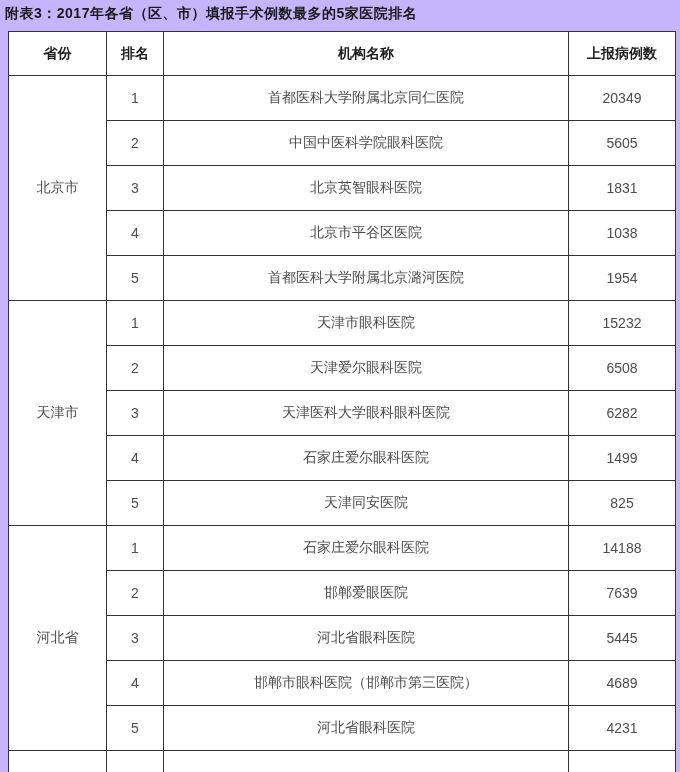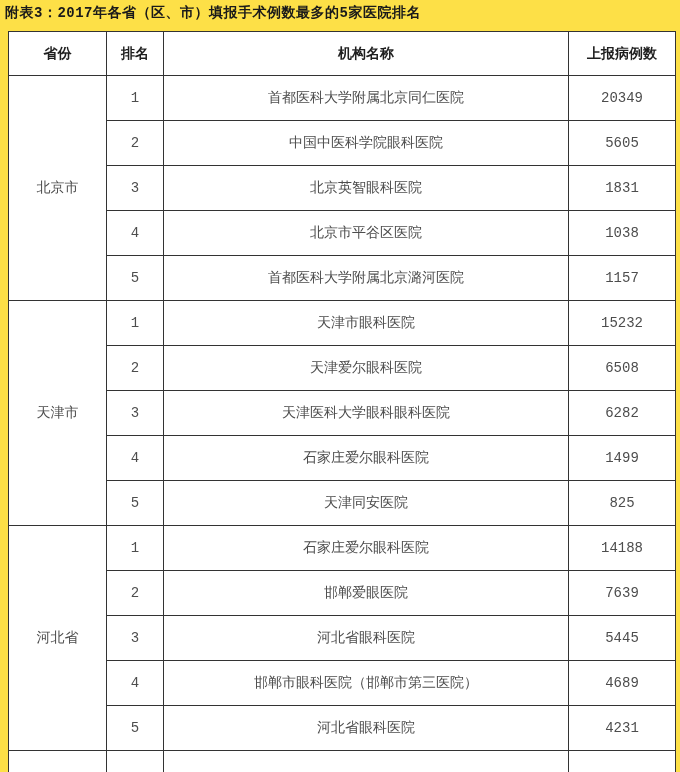--- a/index.html
+++ b/index.html
@@ -1,23 +1,23 @@
 <!DOCTYPE html>
 <html><head>
 <meta charset="utf-8">
 <style>
   * { margin: 0; padding: 0; box-sizing: border-box; }
   html, body { background: #ffffff; }
   .screen {
     width: 680px;
     height: 772px;
-    background: #fde047;
+    background: #c4b5fd;
     overflow: hidden;
     position: relative;
-    font-family: Liberation Mono, monospace;
+    font-family: Liberation Sans, sans-serif;
   }
   .doc-title {
     padding: 5px 0 0 5px;
     font-size: 14px;
     line-height: 17px;
     font-weight: bold;
     color: #1a1a1a;
     letter-spacing: 0.5px;
     white-space: nowrap;
   }
@@ -90,21 +90,21 @@
         <td>1831</td>
       </tr>
       <tr>
         <td>4</td>
         <td>北京市平谷区医院</td>
         <td>1038</td>
       </tr>
       <tr>
         <td>5</td>
         <td>首都医科大学附属北京潞河医院</td>
-        <td>1157</td>
+        <td>1954</td>
       </tr>
 
       <tr>
         <td class="province-cell" rowspan="5">天津市</td>
         <td>1</td>
         <td>天津市眼科医院</td>
         <td>15232</td>
       </tr>
       <tr>
         <td>2</td>

